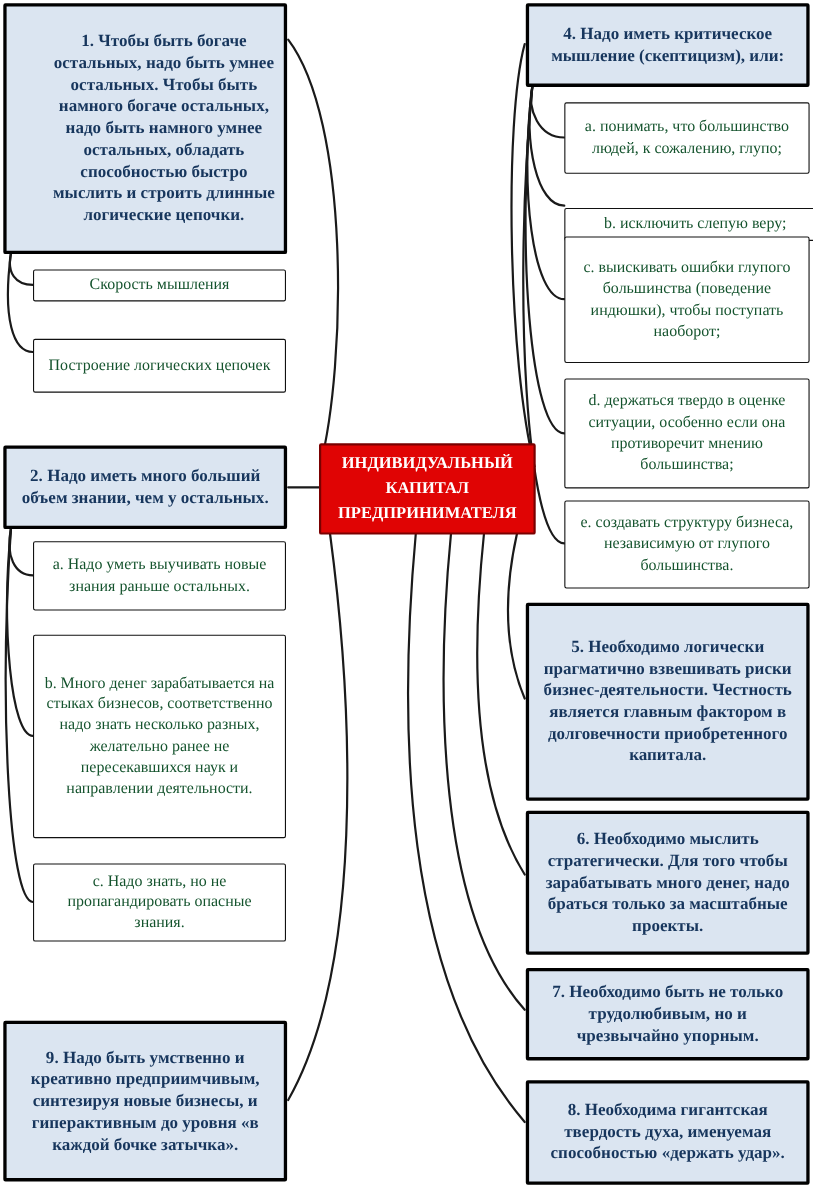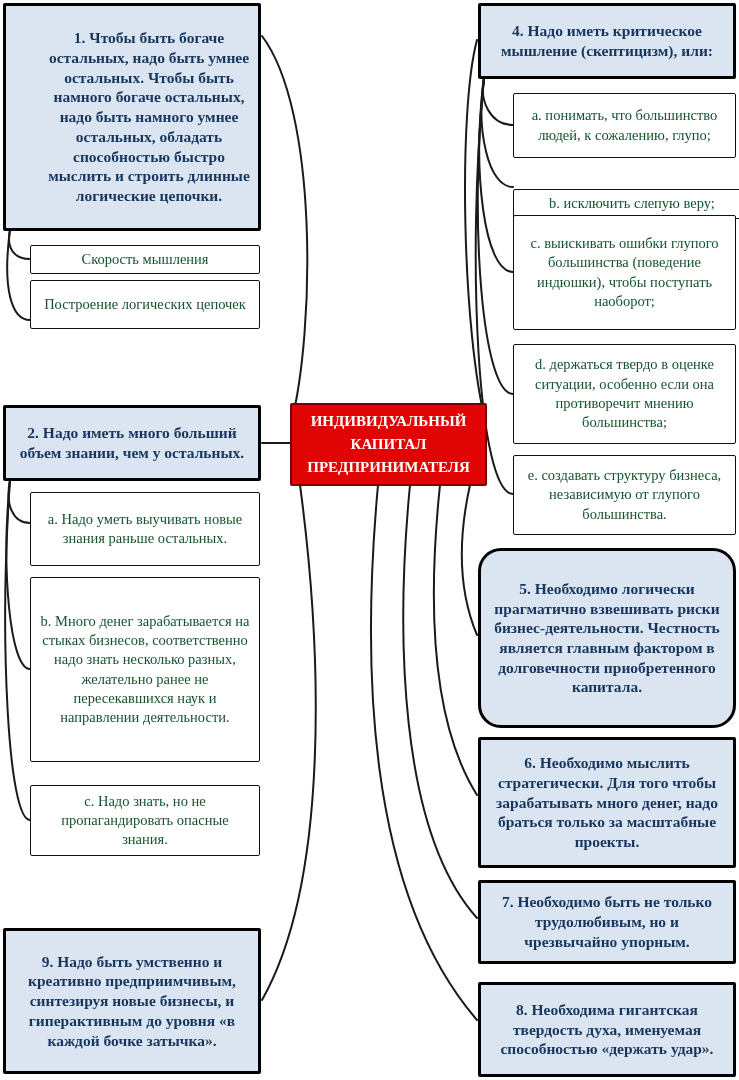--- a/index.html
+++ b/index.html
@@ -53,36 +53,36 @@
     border: 2.5px solid #7a0000;
     color: #ffffff;
     font-weight: bold;
     font-size: 15px;
     line-height: 1.55;
     padding: 2px 6px;
   }
   
   #b1   { left: 3px;   top: 3px;   width: 258px; height: 228px; padding-left: 40px; }
   #s1a  { left: 30px;  top: 245px; width: 230px; height: 29px;  }
-  #s1b  { left: 30px;  top: 280px; width: 230px; height: 49px;  }
+  #s1b  { left: 30px;  top: 308px; width: 230px; height: 49px;  }
   #b2   { left: 3px;   top: 405px; width: 258px; height: 76px;  }
-  #s2a  { left: 30px;  top: 492px; width: 230px; height: 74px;  }
+  #s2a  { left: 30px;  top: 492px; width: 230px; height: 63px;  }
   #s2b  { left: 30px;  top: 577px; width: 230px; height: 185px; }
   #s2c  { left: 30px;  top: 785px; width: 230px; height: 71px;  }
   #b3   { left: 3px;   top: 928px; width: 258px; height: 146px; }
   
   #center { left: 290px; top: 403px; width: 197px; height: 83px; }
   
   #b4   { left: 478px; top: 3px;   width: 258px; height: 76px; align-items: center;  }
   #s4a  { left: 513px; top: 93px;  width: 223px; height: 65px;  }
   #s4b  { left: 513px; top: 189px; width: 238px; height: 30px; align-items: center;  }
   #s4c  { left: 513px; top: 215px; width: 223px; height: 115px; }
   #s4d  { left: 513px; top: 344px; width: 223px; height: 100px; }
   #s4e  { left: 513px; top: 455px; width: 223px; height: 80px;  }
-  #b5   { left: 478px; top: 548px; width: 258px; height: 180px; border-radius: 23px; }
+  #b5   { left: 478px; top: 548px; width: 258px; height: 180px; }
   #b6   { left: 478px; top: 737px; width: 258px; height: 131px; }
   #b7   { left: 478px; top: 880px; width: 258px; height: 84px;  }
   #b8   { left: 478px; top: 982px; width: 258px; height: 95px;  }
 </style>
 </head>
 <body>
 
 <div id="canvas">
 
   <svg id="connector-layer" viewBox="0 0 739 1080" width="739" height="1080" fill="none" stroke="#1a1a1a" stroke-width="2" stroke-linecap="round">

